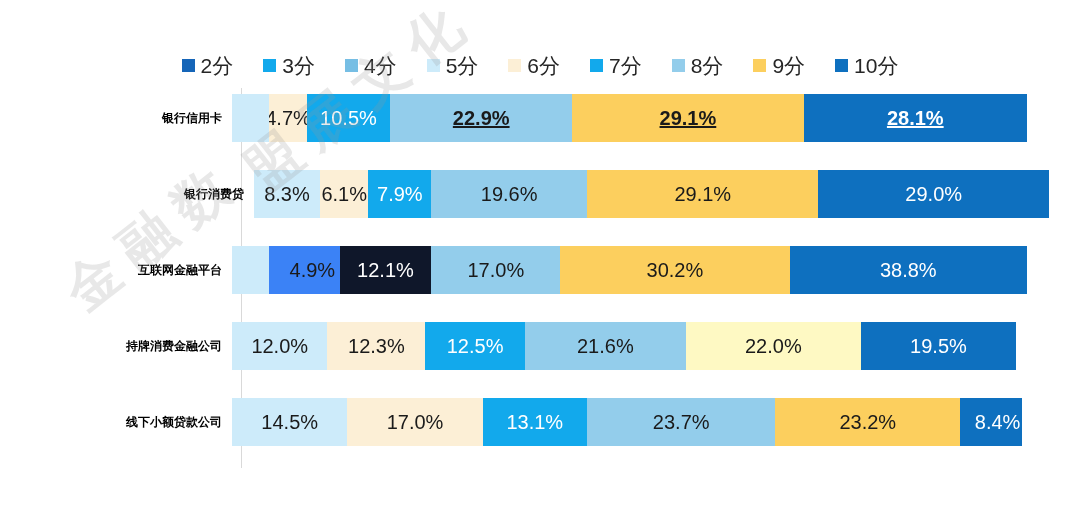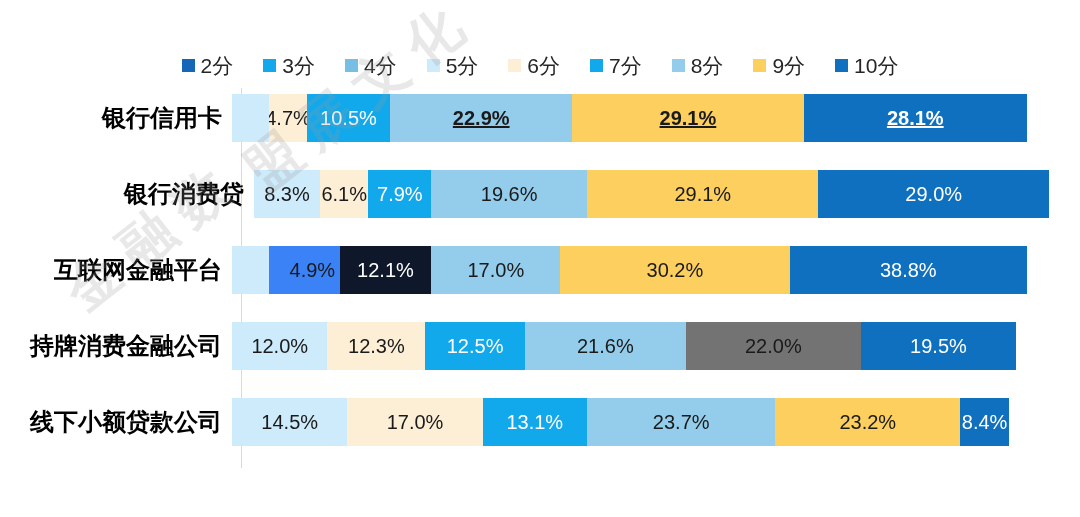--- a/index.html
+++ b/index.html
@@ -19,21 +19,21 @@
   }
   .legend-item{display:flex;align-items:center;gap:6px;}
   .legend-swatch{width:13px;height:13px;display:block;flex:none;}
   .legend-label{font-size:21px;color:#262626;line-height:1;white-space:nowrap;}
 
   
   #plot{position:absolute;left:0;top:88px;width:1080px;height:380px;}
   .row{position:absolute;left:0;width:1080px;display:flex;align-items:center;}
   .cat-label{
     width:232px;flex:none;text-align:right;padding-right:10px;
-    font-size:24px;font-weight:bold;color:#000;white-space:nowrap;
+    font-size:12px;font-weight:bold;color:#000;white-space:nowrap;
     box-sizing:border-box;
   }
   .bar{position:relative;height:48px;display:flex;flex:none;width:795px;}
   .seg{height:100%;display:flex;align-items:center;justify-content:center;overflow:hidden;}
   .seg-label{font-size:20px;white-space:nowrap;line-height:1;}
   .seg-label.dark{color:#1a1a1a;}
   .seg-label.light{color:#ffffff;text-align:center;}
   .seg-label.em{font-weight:bold;text-decoration:underline;}
 
   
@@ -174,21 +174,21 @@
           </div>
           <div class="seg" style="width: 97.8829px; background: rgb(252, 239, 214);">
             <span class="seg-label dark">12.3%</span>
           </div>
           <div class="seg" style="width: 99.4745px; background: rgb(18, 169, 236);">
             <span class="seg-label light">12.5%</span>
           </div>
           <div class="seg" style="width: 161px; background: rgb(147, 205, 235);">
             <span class="seg-label dark">21.6%</span>
           </div>
-          <div class="seg" style="width: 175.075px; background: #737373;">
+          <div class="seg" style="width: 175.075px; background: #fef9c3;">
             <span class="seg-label dark">22.0%</span>
           </div>
           <div class="seg" style="width: 155.18px; background: rgb(14, 112, 191);">
             <span class="seg-label light">19.5%</span>
           </div>
         </div>
       </div>
       <div class="row" style="top: 310px;">
         <div class="cat-label">线下小额贷款公司</div>
         <div class="bar">
@@ -200,21 +200,21 @@
           </div>
           <div class="seg" style="width: 104.249px; background: rgb(18, 169, 236);">
             <span class="seg-label light">13.1%</span>
           </div>
           <div class="seg" style="width: 188.604px; background: rgb(147, 205, 235);">
             <span class="seg-label dark">23.7%</span>
           </div>
           <div class="seg" style="width: 184.625px; background: rgb(252, 207, 94);">
             <span class="seg-label dark">23.2%</span>
           </div>
-          <div class="seg" style="width: 49px; background: rgb(14, 112, 191);">
+          <div class="seg" style="width: 49px; background: rgb(14, 112, 191); padding-left: 13px;">
             <span class="seg-label light">8.4%</span>
           </div>
         </div>
       </div>
     </div>
 
   <div id="watermark">
     <span class="wm" id="wm1">盟展文化</span>
     <span class="wm" id="wm2">金融数</span>
   </div>

